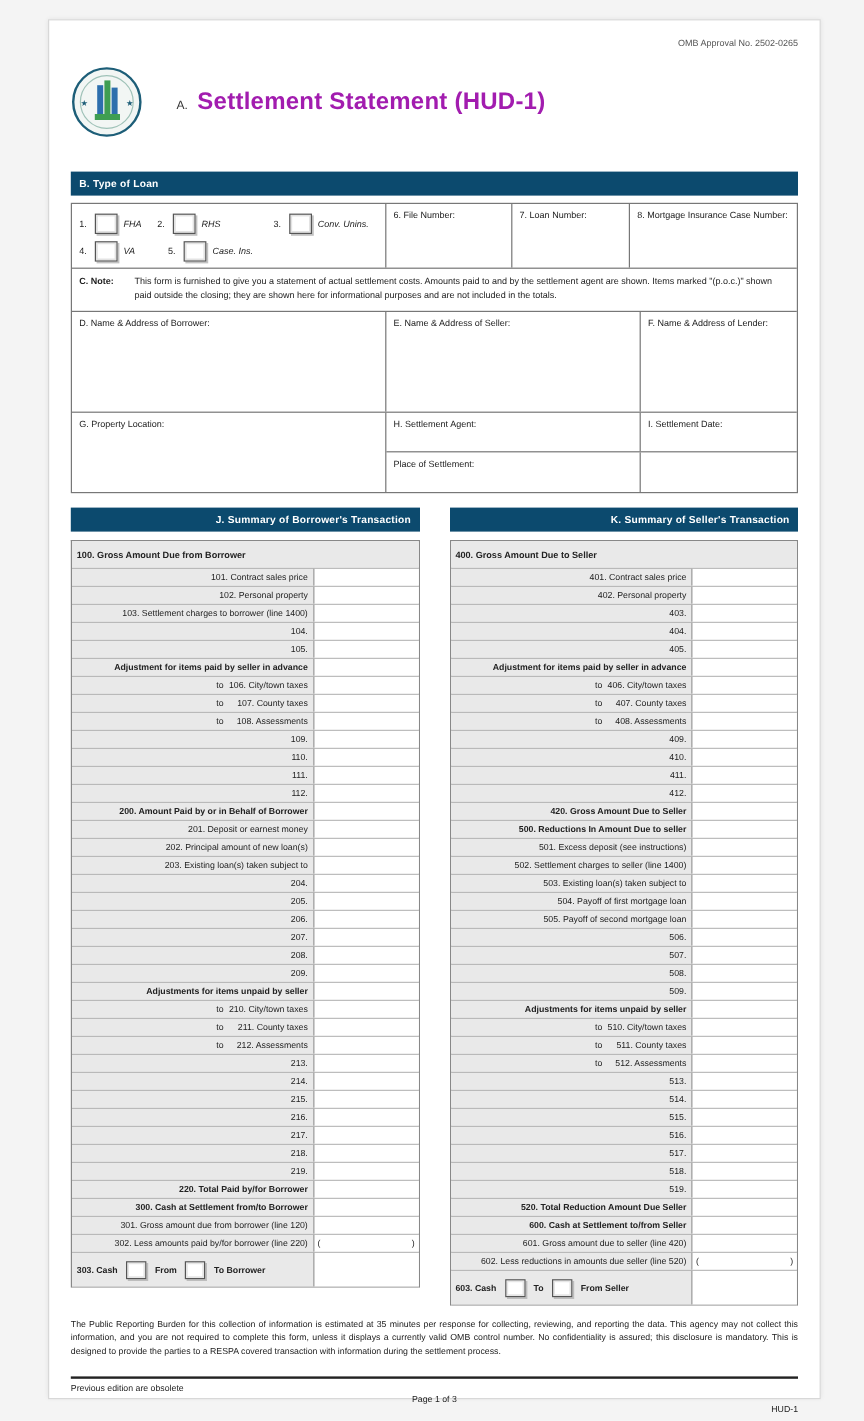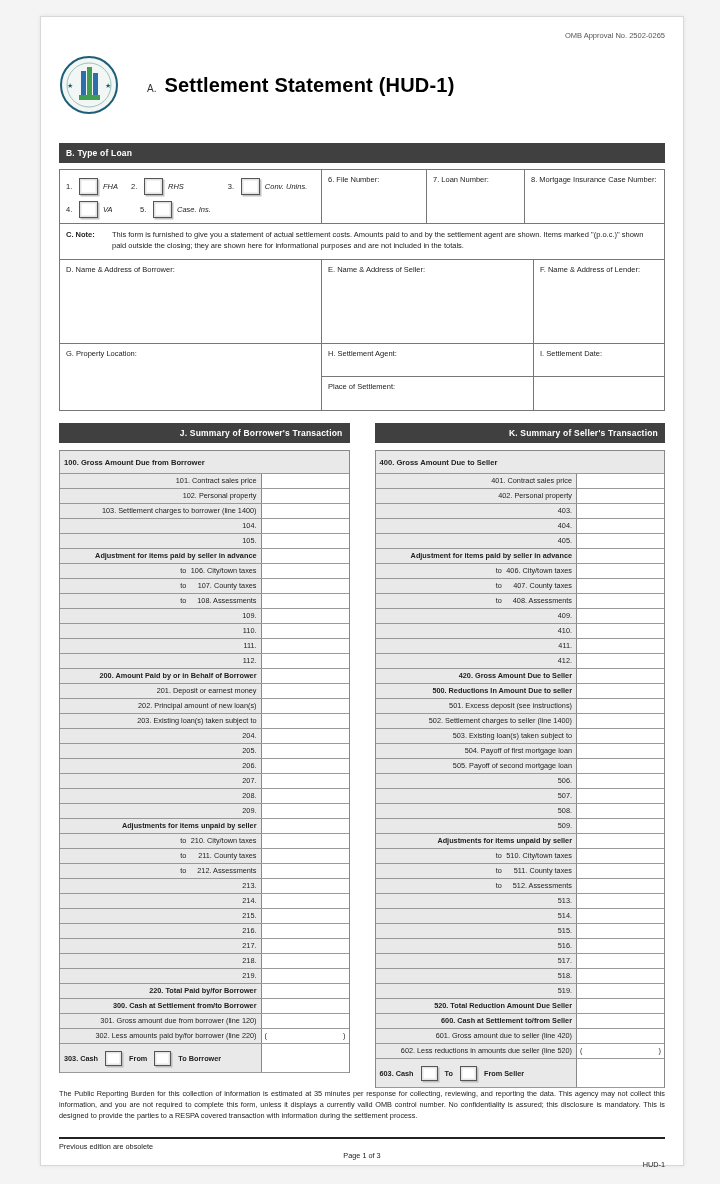--- a/index.html
+++ b/index.html
@@ -6,24 +6,24 @@
   html,body { width:720px; height:1184px; background:#f4f4f4; font-family:"Liberation Sans", sans-serif; color:#222; }
   .page { position:absolute; left:40px; top:16px; width:644px; height:1150px; background:#fff;
           border:1px solid #d8d8d8; box-shadow:0 0 4px rgba(0,0,0,.08); padding:14px 18px 10px 18px; }
 
   
   .omb { text-align:right; font-size:7.5px; color:#555; height:14px; }
   .hdr { display:flex; align-items:center; gap:28px; margin:4px 0 22px 0; height:72px; }
   .seal { width:60px; height:60px; flex:0 0 auto; }
   .titleline { display:flex; align-items:baseline; gap:8px; }
   .title-a { font-size:10px; color:#333; }
-  .title { font-size:20px; font-weight:bold; color:#000000; letter-spacing:.2px; }
+  .title { font-size:20px; font-weight:bold; color:#a21caf; letter-spacing:.2px; }
 
   
-  .bar { background:#404040; color:#fff; font-size:8.5px; font-weight:bold; padding:5px 7px; letter-spacing:.2px; }
+  .bar { background:#0c4a6e; color:#fff; font-size:8.5px; font-weight:bold; padding:5px 7px; letter-spacing:.2px; }
 
   
   .bbox { border:1px solid #777; border-top:none; margin-top:6px; border-top:1px solid #777; font-size:7.5px; }
   .loanrow { display:flex; border-bottom:1px solid #777; height:54px; }
   .loantypes { flex:0 0 262px; border-right:1px solid #777; padding:6px 4px 4px 6px; display:flex; flex-direction:column; justify-content:space-between; }
   .ltline { display:flex; align-items:center; gap:5px; height:20px; }
   .ltnum { font-size:7.5px; width:8px; }
   .cb { display:inline-block; width:19px; height:17px; background:#fff; border:1px solid #555;
         box-shadow:1.5px 1.5px 0 #c2c2c2, inset 0 0 0 1.5px #e3e3e3; }
   .ltlabel { font-size:7.5px; margin-right:8px;font-style:italic; }
@@ -61,21 +61,21 @@
   .r.section { height:23px; font-weight:bold; font-size:7.6px; }
   .r.section .lbl { display:flex; align-items:center; }
   .r.bold, .r.sub { font-weight:bold; }
   .r .to { position:absolute; left:60%; top:2px; font-weight:normal; }
   .r.cash { height:29px; font-weight:bold; }
   .r.cash .lbl { display:flex; align-items:center; gap:7px; white-space:nowrap; }
   .cb2 { display:inline-block; width:17px; height:15px; background:#fff; border:1px solid #555;
          box-shadow:1.5px 1.5px 0 #bdbdbd, inset 0 0 0 1.5px #e6e6e6; flex:0 0 auto; }
 
   
-  .burden { font-size:7.3px; line-height:1.55; color:#222; text-align:justify; }
+  .burden { font-size:7.3px; line-height:1.55; margin-top:10px; color:#222; text-align:justify; }
   .rule { border-top:2.5px solid #222; margin-top:16px; }
   .footline { display:flex; font-size:7.3px; padding-top:3px;flex-direction:column; }
   .footline .fl { flex:1; } .footline .fc { flex:1; text-align:center; } .footline .fr { flex:1; text-align:right; }
 </style>
 </head>
 <body>
 
 <div class="page">
 
   <div class="omb">OMB Approval No. 2502-0265</div>

